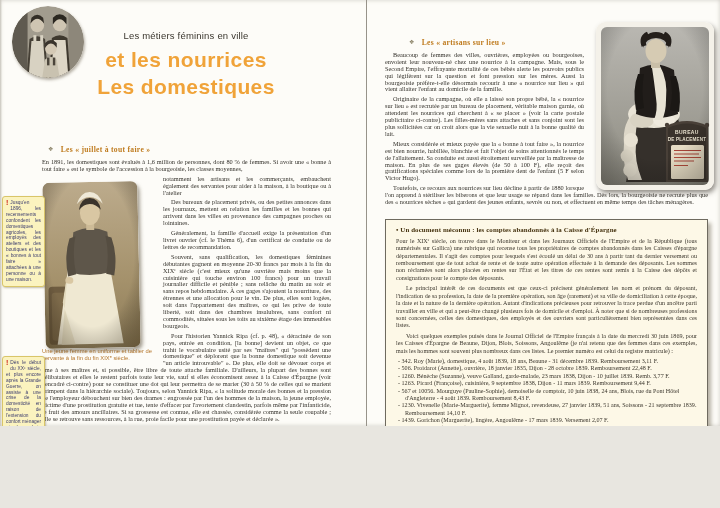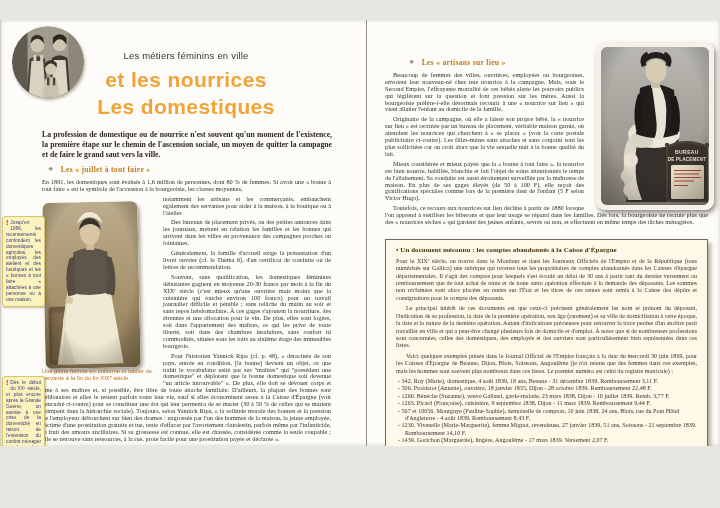--- a/index.html
+++ b/index.html
@@ -2,21 +2,20 @@
 <html><head>
 <meta charset="utf-8">
 <style>
   html,body{margin:0;padding:0;background:#e8e6e0;}
   #spread{
     position:relative;width:720px;height:426px;overflow:hidden;
     background:#fdfcf8;
     font-family:"Liberation Serif", serif;
     color:#33302a;
     box-shadow:inset 0 0 4px rgba(120,115,100,.35);
-    margin-top:20px;
   }
   .page{position:absolute;top:0;height:508px;}
   #left-page{left:0;width:366px;}
   #right-page{left:367px;width:353px;}
   #gutter{position:absolute;left:366px;top:0;width:1px;height:508px;background:#97938a;}
   #left-edge{position:absolute;left:0;top:0;width:2px;height:508px;background:linear-gradient(to right,#c9c6bd,rgba(255,255,255,0));}
 
   
   #circle-photo{position:absolute;left:12px;top:6px;width:72px;height:72px;border-radius:50%;
     box-shadow:1px 2px 3px rgba(90,80,60,.45);overflow:hidden;}
@@ -113,21 +112,20 @@
     </div>
 
     <div id="header-block">
       <div class="kicker">Les métiers féminins en ville</div>
       <div class="main-title">
         <div>et les nourrices</div>
         <div>Les domestiques</div>
       </div>
     </div>
 
-    <div id="lead">La profession de domestique ou de nourrice n'est souvent qu'un moment de l'existence, la première étape sur le chemin de l'ascension sociale, un moyen de quitter la campagne et de faire le grand saut vers la ville.</div>
 
     <div class="body" id="left-body">
       <h3 class="section-heading"><span class="ornament">❖</span><span>Les « juillet à tout faire »</span></h3>
 
       <p class="noindent">En 1891, les domestiques sont évalués à 1,6 million de personnes, dont 80 % de femmes. Si avoir une « bonne à tout faire » est le symbole de l'accession à la bourgeoisie, les classes moyennes,</p>
 
       <div id="portrait-float">
         <div id="portrait-card">
           <svg viewBox="0 0 95 166" width="95" height="166">
             <defs>

